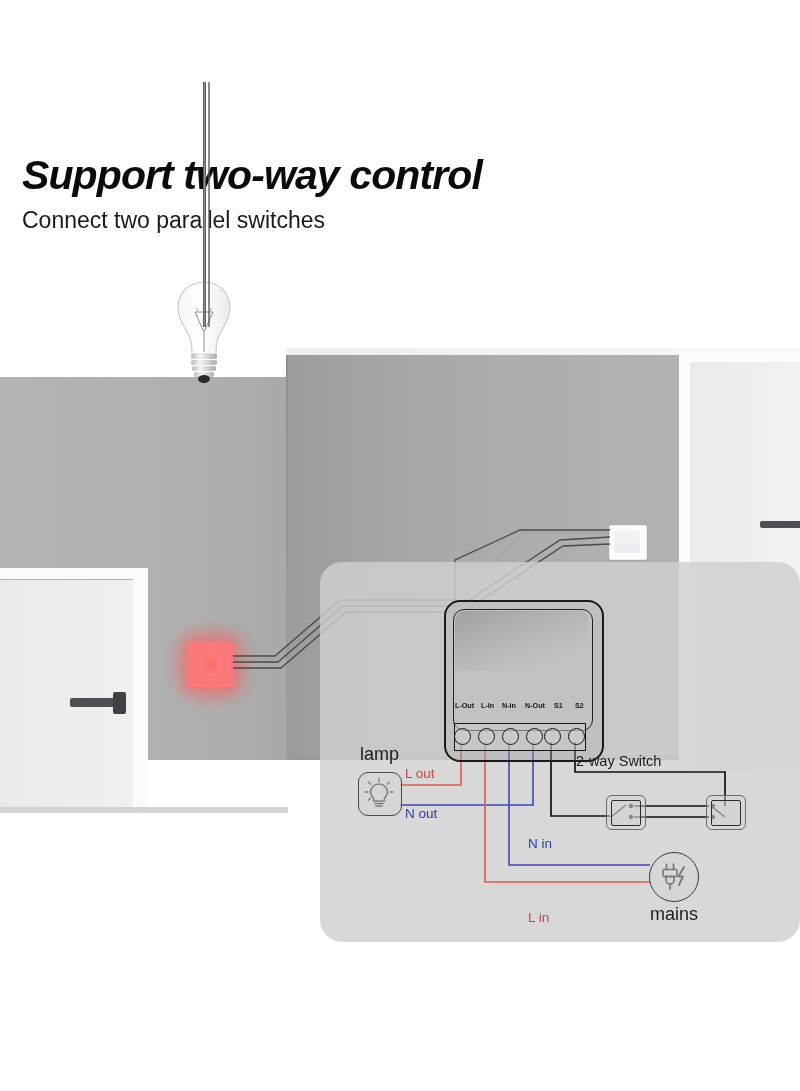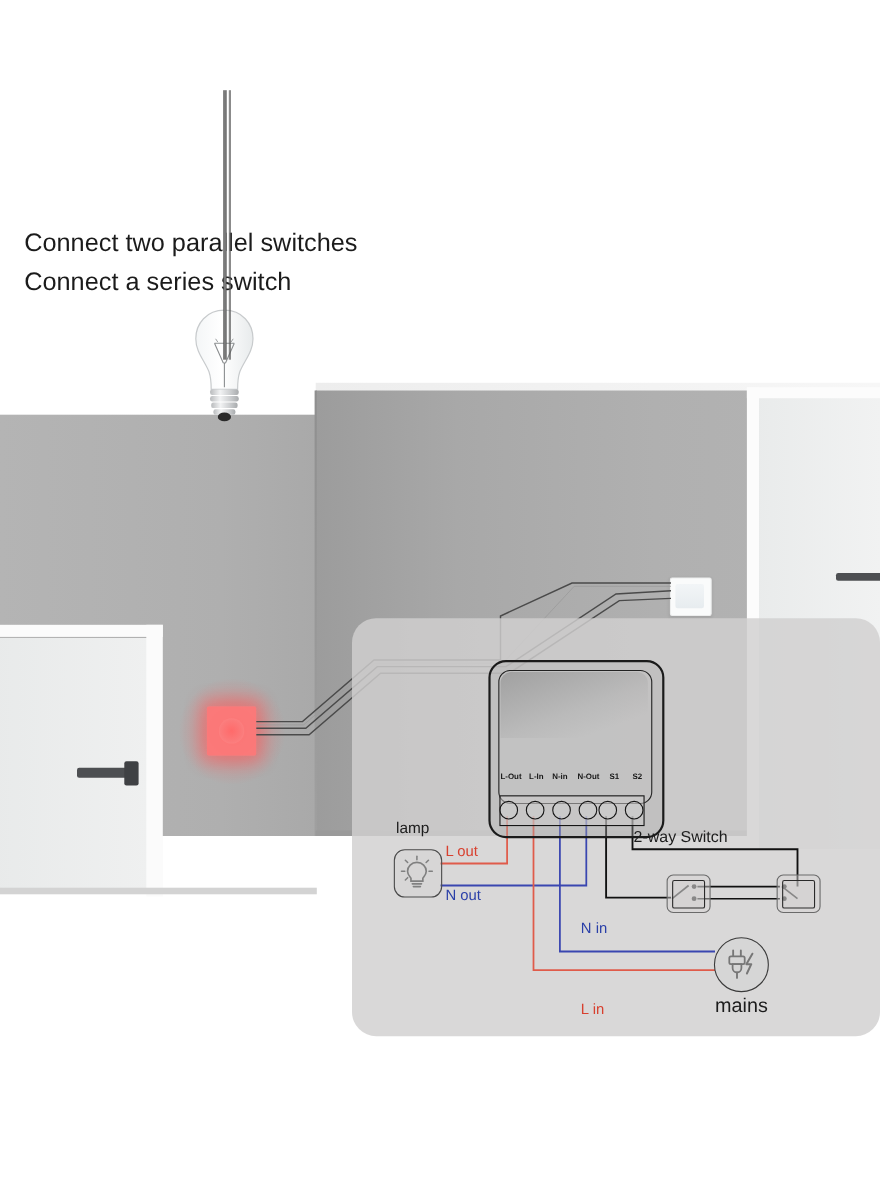--- a/index.html
+++ b/index.html
@@ -170,21 +170,21 @@
     position:absolute;width:15px;height:15px;border:1.6px solid #151515;border-radius:50%;
     top:728px;background:rgba(210,209,209,0.35);
   }
 
   
   .lamp-box{
     position:absolute;left:358px;top:772px;width:42px;height:42px;
     border:1.5px solid #4a4a4a;border-radius:10px;background:rgba(214,213,213,0.55);
   }
   .lamp-label{
-    position:absolute;left:360px;top:744px;font-size:14px;color:#1c1c1c;
+    position:absolute;left:360px;top:744px;font-size:18px;color:#1c1c1c;
   }
 
   
   .mains-circle{
     position:absolute;left:649px;top:852px;width:48px;height:48px;
     border:1.6px solid #3a3a3a;border-radius:50%;background:rgba(212,211,211,0.5);
   }
   .mains-label{
     position:absolute;left:648px;top:904px;width:52px;text-align:center;
     font-size:18px;color:#1c1c1c;
@@ -206,22 +206,22 @@
   .wl-blue{color:#2a3fa8;}
   .two-way-label{
     position:absolute;left:576px;top:753px;font-size:14.5px;color:#1c1c1c;white-space:nowrap;
   }
 </style>
 </head>
 <body>
 
 <div id="stage">
 
+  <div class="headline">Support two-way control</div>
   <div class="subline sub1">Connect two parallel switches</div>
-  <div class="subline sub2">Connect a series switch</div>
 
   <div class="scene">
     <div class="ceiling"></div>
     <div class="ceiling-edge"></div>
     <div class="wall-left-shade"></div>
     <div class="wall-right"></div>
     <div class="corner-line"></div>
     <div class="wall-right-bottom-edge"></div>
     <div class="floor"></div>
 

